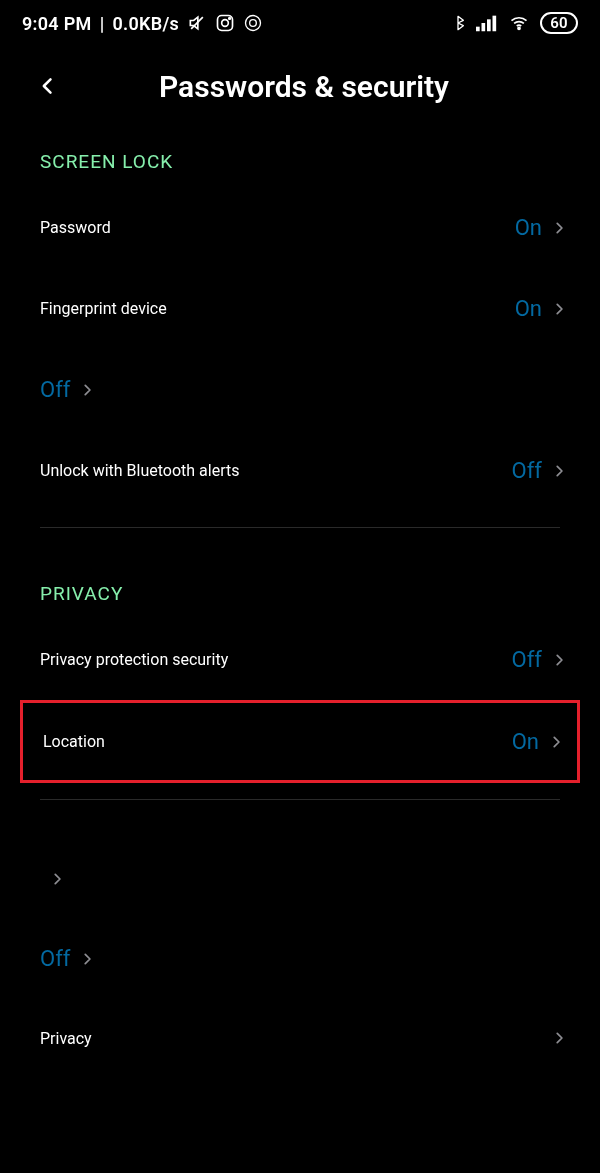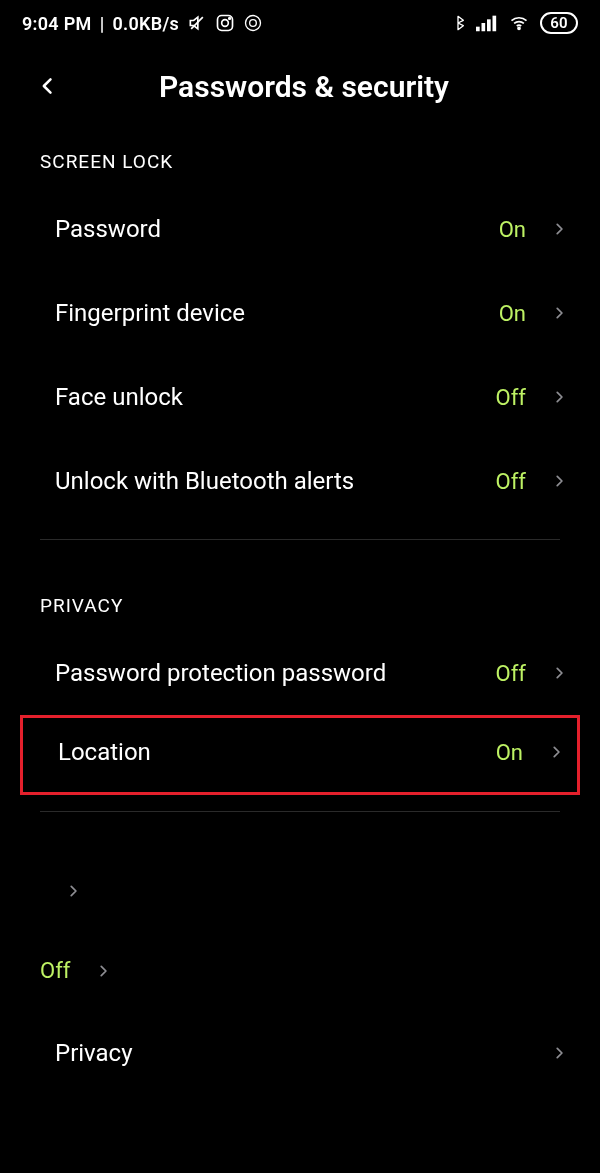--- a/index.html
+++ b/index.html
@@ -41,53 +41,52 @@
     cursor: pointer;
   }
   .title {
     flex: 1;
     text-align: center;
     font-size: 30px;
     font-weight: 600;
     margin-right: 44px;
   }
   .section-header {
-    color: #ffffff;
+    color: #86efac;
     font-size: 19px;
     letter-spacing: 1px;
     padding: 14px 40px 14px 40px;
   }
   .row {
     display: flex;
     align-items: center;
     padding: 28px 34px 28px 40px;
     cursor: pointer;
   }
   .row-label {
     flex: 1;
-    font-size: 24px;
+    font-size: 16px;
     font-weight: 400;
     color: #fff;
-    margin-left: 15px;
   }
   .row-value {
     font-size: 22px;
-    color: #bef264;
-    margin-right: 26px;
+    color: #0369a1;
+    margin-right: 10px;
   }
   .chev { display: inline-flex; }
   .divider {
     height: 1px;
     background: #2a2a2a;
     margin: 6px 40px;
   }
   .highlight {
     border: 3px solid #e4202c;
     margin: 0 20px;
-    padding: 20px 14px 26px 20px;
+    padding: 26px 14px 26px 20px;
   }
   .highlight.row { padding-left: 20px; padding-right: 14px; }
   .spacer-sm { height: 10px; }
   .spacer-md { height: 34px; }
 </style>
 </head>
 <body>
 
 <div class="status-bar">
   <div class="status-left">
@@ -165,21 +164,20 @@
   <span class="row-label">Fingerprint device</span>
   <span class="row-value">On</span>
   <span class="chev">
     <svg width="14" height="22" viewBox="0 0 24 24" fill="none" stroke="#8d8d92" stroke-width="3" stroke-linecap="round" stroke-linejoin="round">
         <polyline points="9 4 17 12 9 20"></polyline>
       </svg>
   </span>
 </div>
 
 <div class="row">
-  <span class="row-label">Face unlock</span>
   <span class="row-value">Off</span>
   <span class="chev">
     <svg width="14" height="22" viewBox="0 0 24 24" fill="none" stroke="#8d8d92" stroke-width="3" stroke-linecap="round" stroke-linejoin="round">
         <polyline points="9 4 17 12 9 20"></polyline>
       </svg>
   </span>
 </div>
 
 <div class="row">
   <span class="row-label">Unlock with Bluetooth alerts</span>
@@ -191,21 +189,21 @@
   </span>
 </div>
 
 <div class="spacer-sm"></div>
 <div class="divider"></div>
 <div class="spacer-md"></div>
 
 <div class="section-header">PRIVACY</div>
 
 <div class="row">
-  <span class="row-label">Password protection password</span>
+  <span class="row-label">Privacy protection security</span>
   <span class="row-value">Off</span>
   <span class="chev">
     <svg width="14" height="22" viewBox="0 0 24 24" fill="none" stroke="#8d8d92" stroke-width="3" stroke-linecap="round" stroke-linejoin="round">
         <polyline points="9 4 17 12 9 20"></polyline>
       </svg>
   </span>
 </div>
 
 <div class="row highlight">
   <span class="row-label">Location</span>

